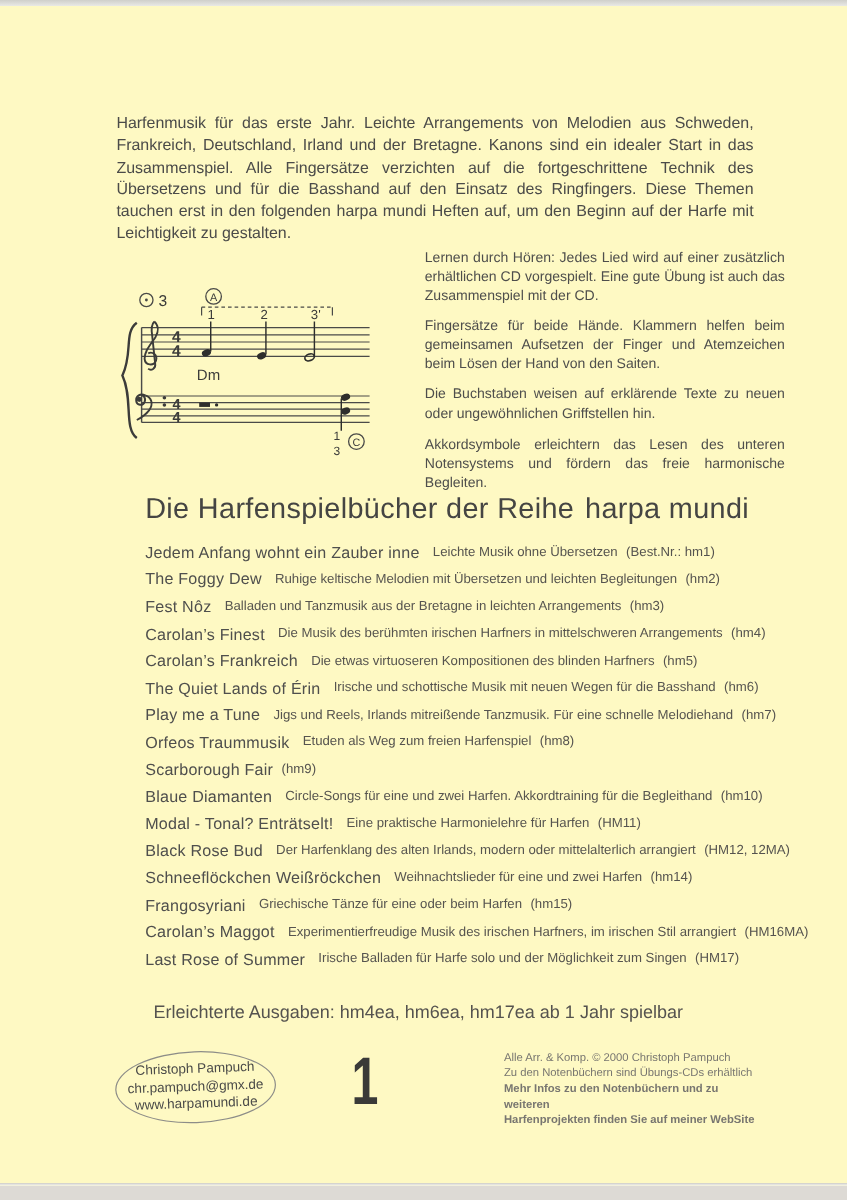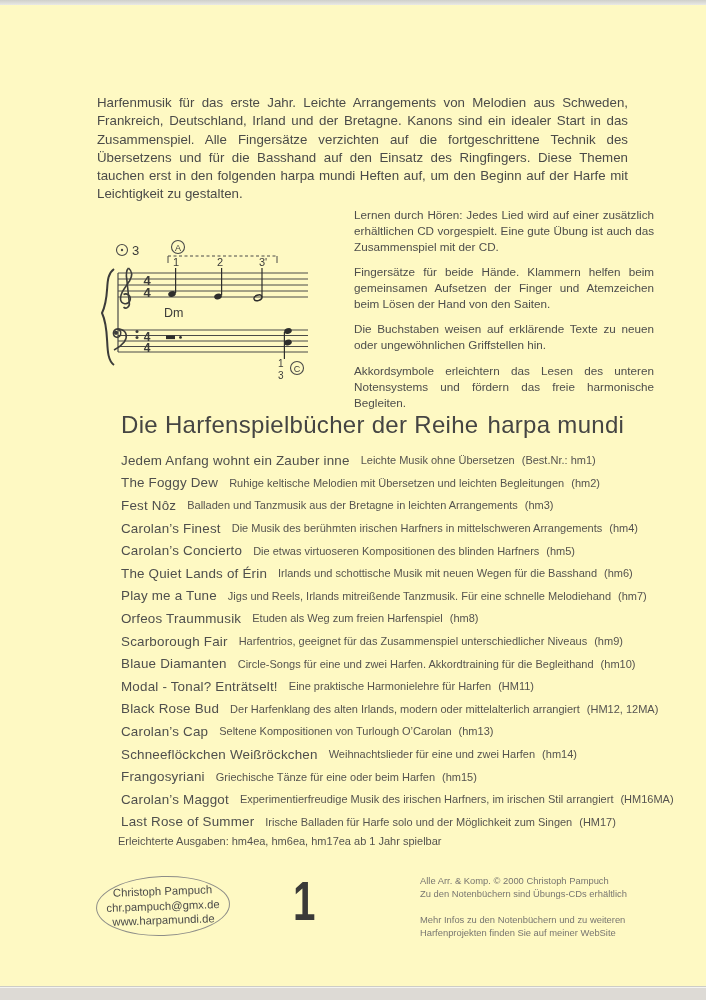--- a/index.html
+++ b/index.html
@@ -47,40 +47,40 @@
   .catalog{
     position:absolute;left:121px;top:449px;width:540px;
   }
   .catalog .row{
     display:flex;align-items:center;height:22.6px;white-space:nowrap;
   }
   .catalog .title{font-size:13.4px;color:#4f4f4d;letter-spacing:.2px;}
   .catalog .desc{font-size:11px;color:#56544f;margin-left:11px;}
   .catalog .code{font-size:11px;color:#55534f;margin-left:7px;}
   .easy-note{
-    position:absolute;left:118px;top:835px;
-    font-size:11px;color:#55534f;white-space:nowrap;
+    position:absolute;left:128px;top:835px;
+    font-size:15px;color:#55534f;white-space:nowrap;
   }
   .footer-oval{
     position:absolute;left:96px;top:876px;width:132px;height:58px;
     border:1px solid #8d8d88;border-radius:50%;
     transform:rotate(-2deg);
     display:flex;flex-direction:column;justify-content:center;align-items:center;
     font-size:11.3px;line-height:14.6px;color:#4b4b49;
   }
   .page-number{
     position:absolute;left:293px;top:868px;width:40px;
     font-size:56px;font-weight:700;color:#3a3a38;
     transform:scaleX(.72);transform-origin:left top;
   }
   .footer-right{
     position:absolute;left:420px;top:874px;width:212px;
     font-size:9.4px;line-height:13px;color:#787670;text-align:left;
   }
-  .footer-right .block2{margin-top:13px;}
+  .footer-right .block2{font-weight:bold;}
   .line{display:block;}
 </style>
 </head>
 <body>
 
 <div class="page">
 
   <p class="intro">Harfenmusik für das erste Jahr. Leichte Arrangements von Melodien aus Schweden, Frankreich, Deutschland, Irland und der Bretagne. Kanons sind ein idealer Start in das Zusammenspiel. Alle Fingersätze verzichten auf die fortgeschrittene Technik des Übersetzens und für die Basshand auf den Einsatz des Ringfingers. Diese Themen tauchen erst in den folgenden harpa mundi Heften auf, um den Beginn auf der Harfe mit Leichtigkeit zu gestalten.</p>
 
   <div class="music-fig">
@@ -208,63 +208,57 @@
       <span class="title">Fest Nôz</span>
       <span class="desc">Balladen und Tanzmusik aus der Bretagne in leichten Arrangements</span>
       <span class="code">(hm3)</span>
     </div>
       <div class="row">
       <span class="title">Carolan’s Finest</span>
       <span class="desc">Die Musik des berühmten irischen Harfners in mittelschweren Arrangements</span>
       <span class="code">(hm4)</span>
     </div>
       <div class="row">
-      <span class="title">Carolan’s Concierto</span>
+      <span class="title">Carolan’s Frankreich</span>
       <span class="desc">Die etwas virtuoseren Kompositionen des blinden Harfners</span>
       <span class="code">(hm5)</span>
     </div>
       <div class="row">
       <span class="title">The Quiet Lands of Érin</span>
-      <span class="desc">Irlands und schottische Musik mit neuen Wegen für die Basshand</span>
+      <span class="desc">Irische und schottische Musik mit neuen Wegen für die Basshand</span>
       <span class="code">(hm6)</span>
     </div>
       <div class="row">
       <span class="title">Play me a Tune</span>
       <span class="desc">Jigs und Reels, Irlands mitreißende Tanzmusik. Für eine schnelle Melodiehand</span>
       <span class="code">(hm7)</span>
     </div>
       <div class="row">
       <span class="title">Orfeos Traummusik</span>
       <span class="desc">Etuden als Weg zum freien Harfenspiel</span>
       <span class="code">(hm8)</span>
     </div>
       <div class="row">
       <span class="title">Scarborough Fair</span>
-      <span class="desc">Harfentrios, geeignet für das Zusammenspiel unterschiedlicher Niveaus</span>
       <span class="code">(hm9)</span>
     </div>
       <div class="row">
       <span class="title">Blaue Diamanten</span>
       <span class="desc">Circle-Songs für eine und zwei Harfen. Akkordtraining für die Begleithand</span>
       <span class="code">(hm10)</span>
     </div>
       <div class="row">
       <span class="title">Modal - Tonal? Enträtselt!</span>
       <span class="desc">Eine praktische Harmonielehre für Harfen</span>
       <span class="code">(HM11)</span>
     </div>
       <div class="row">
       <span class="title">Black Rose Bud</span>
       <span class="desc">Der Harfenklang des alten Irlands, modern oder mittelalterlich arrangiert</span>
       <span class="code">(HM12, 12MA)</span>
-    </div>
-      <div class="row">
-      <span class="title">Carolan’s Cap</span>
-      <span class="desc">Seltene Kompositionen von Turlough O’Carolan</span>
-      <span class="code">(hm13)</span>
     </div>
       <div class="row">
       <span class="title">Schneeflöckchen Weißröckchen</span>
       <span class="desc">Weihnachtslieder für eine und zwei Harfen</span>
       <span class="code">(hm14)</span>
     </div>
       <div class="row">
       <span class="title">Frangosyriani</span>
       <span class="desc">Griechische Tänze für eine oder beim Harfen</span>
       <span class="code">(hm15)</span>

